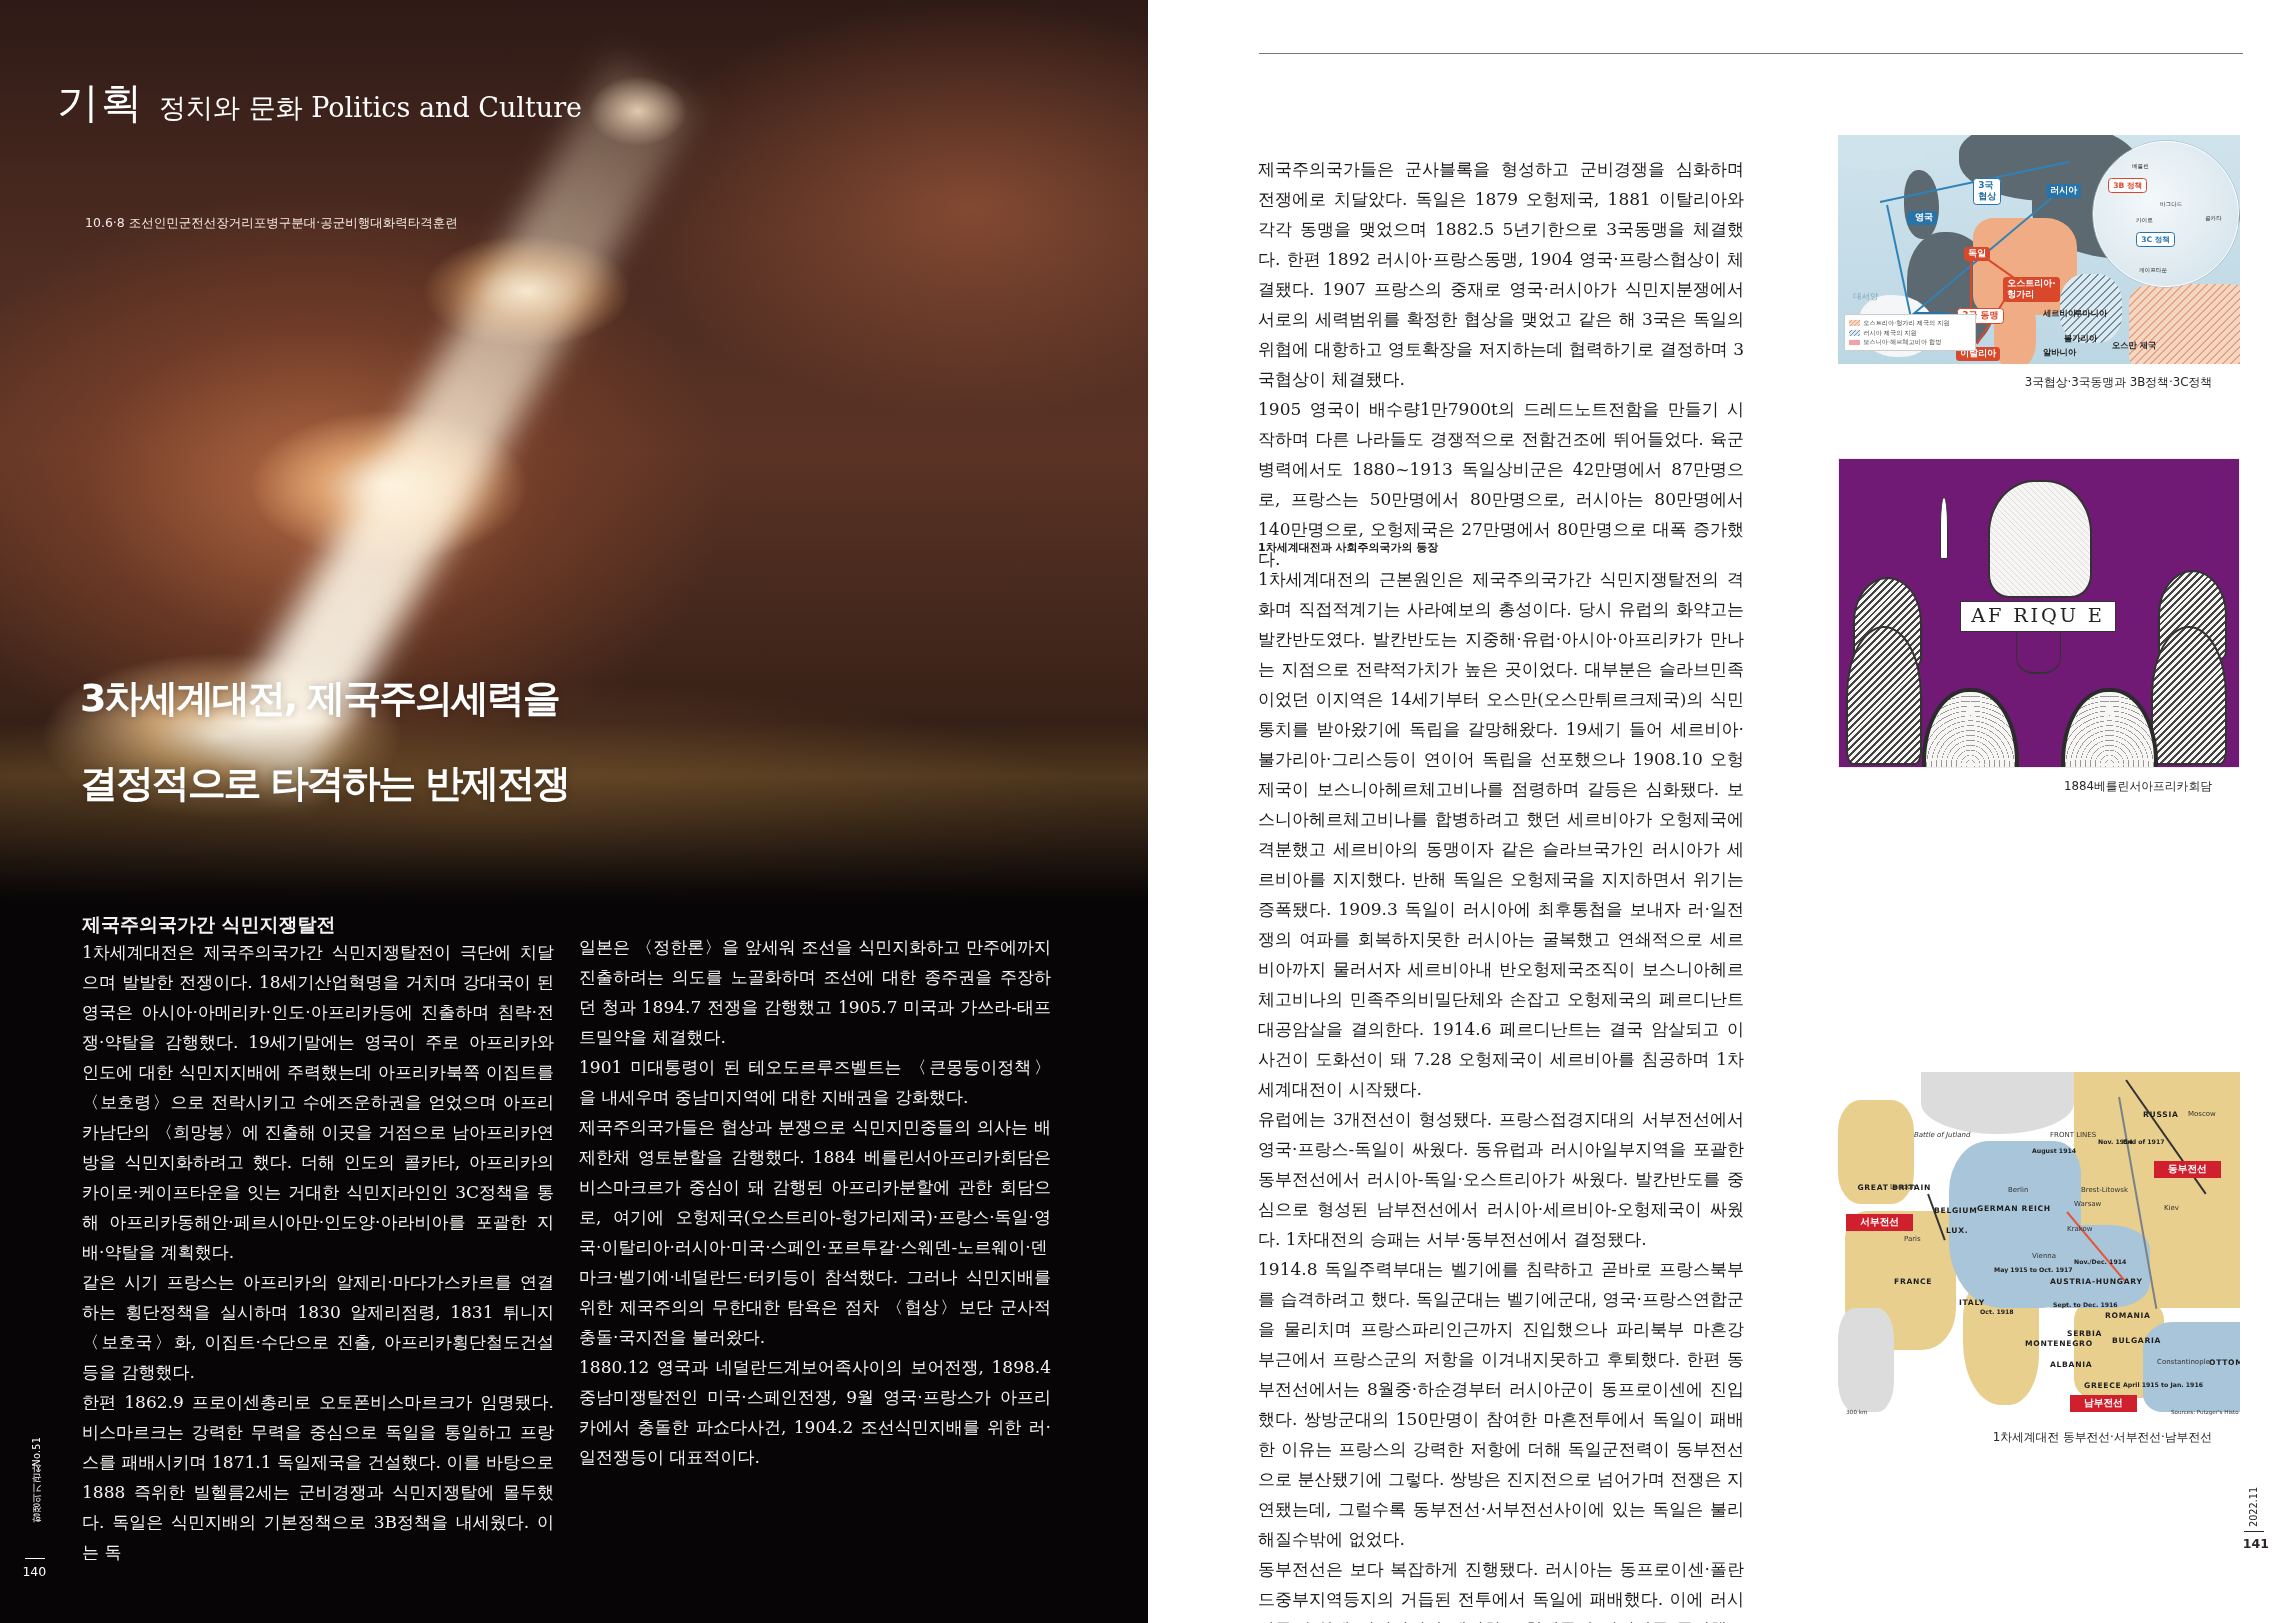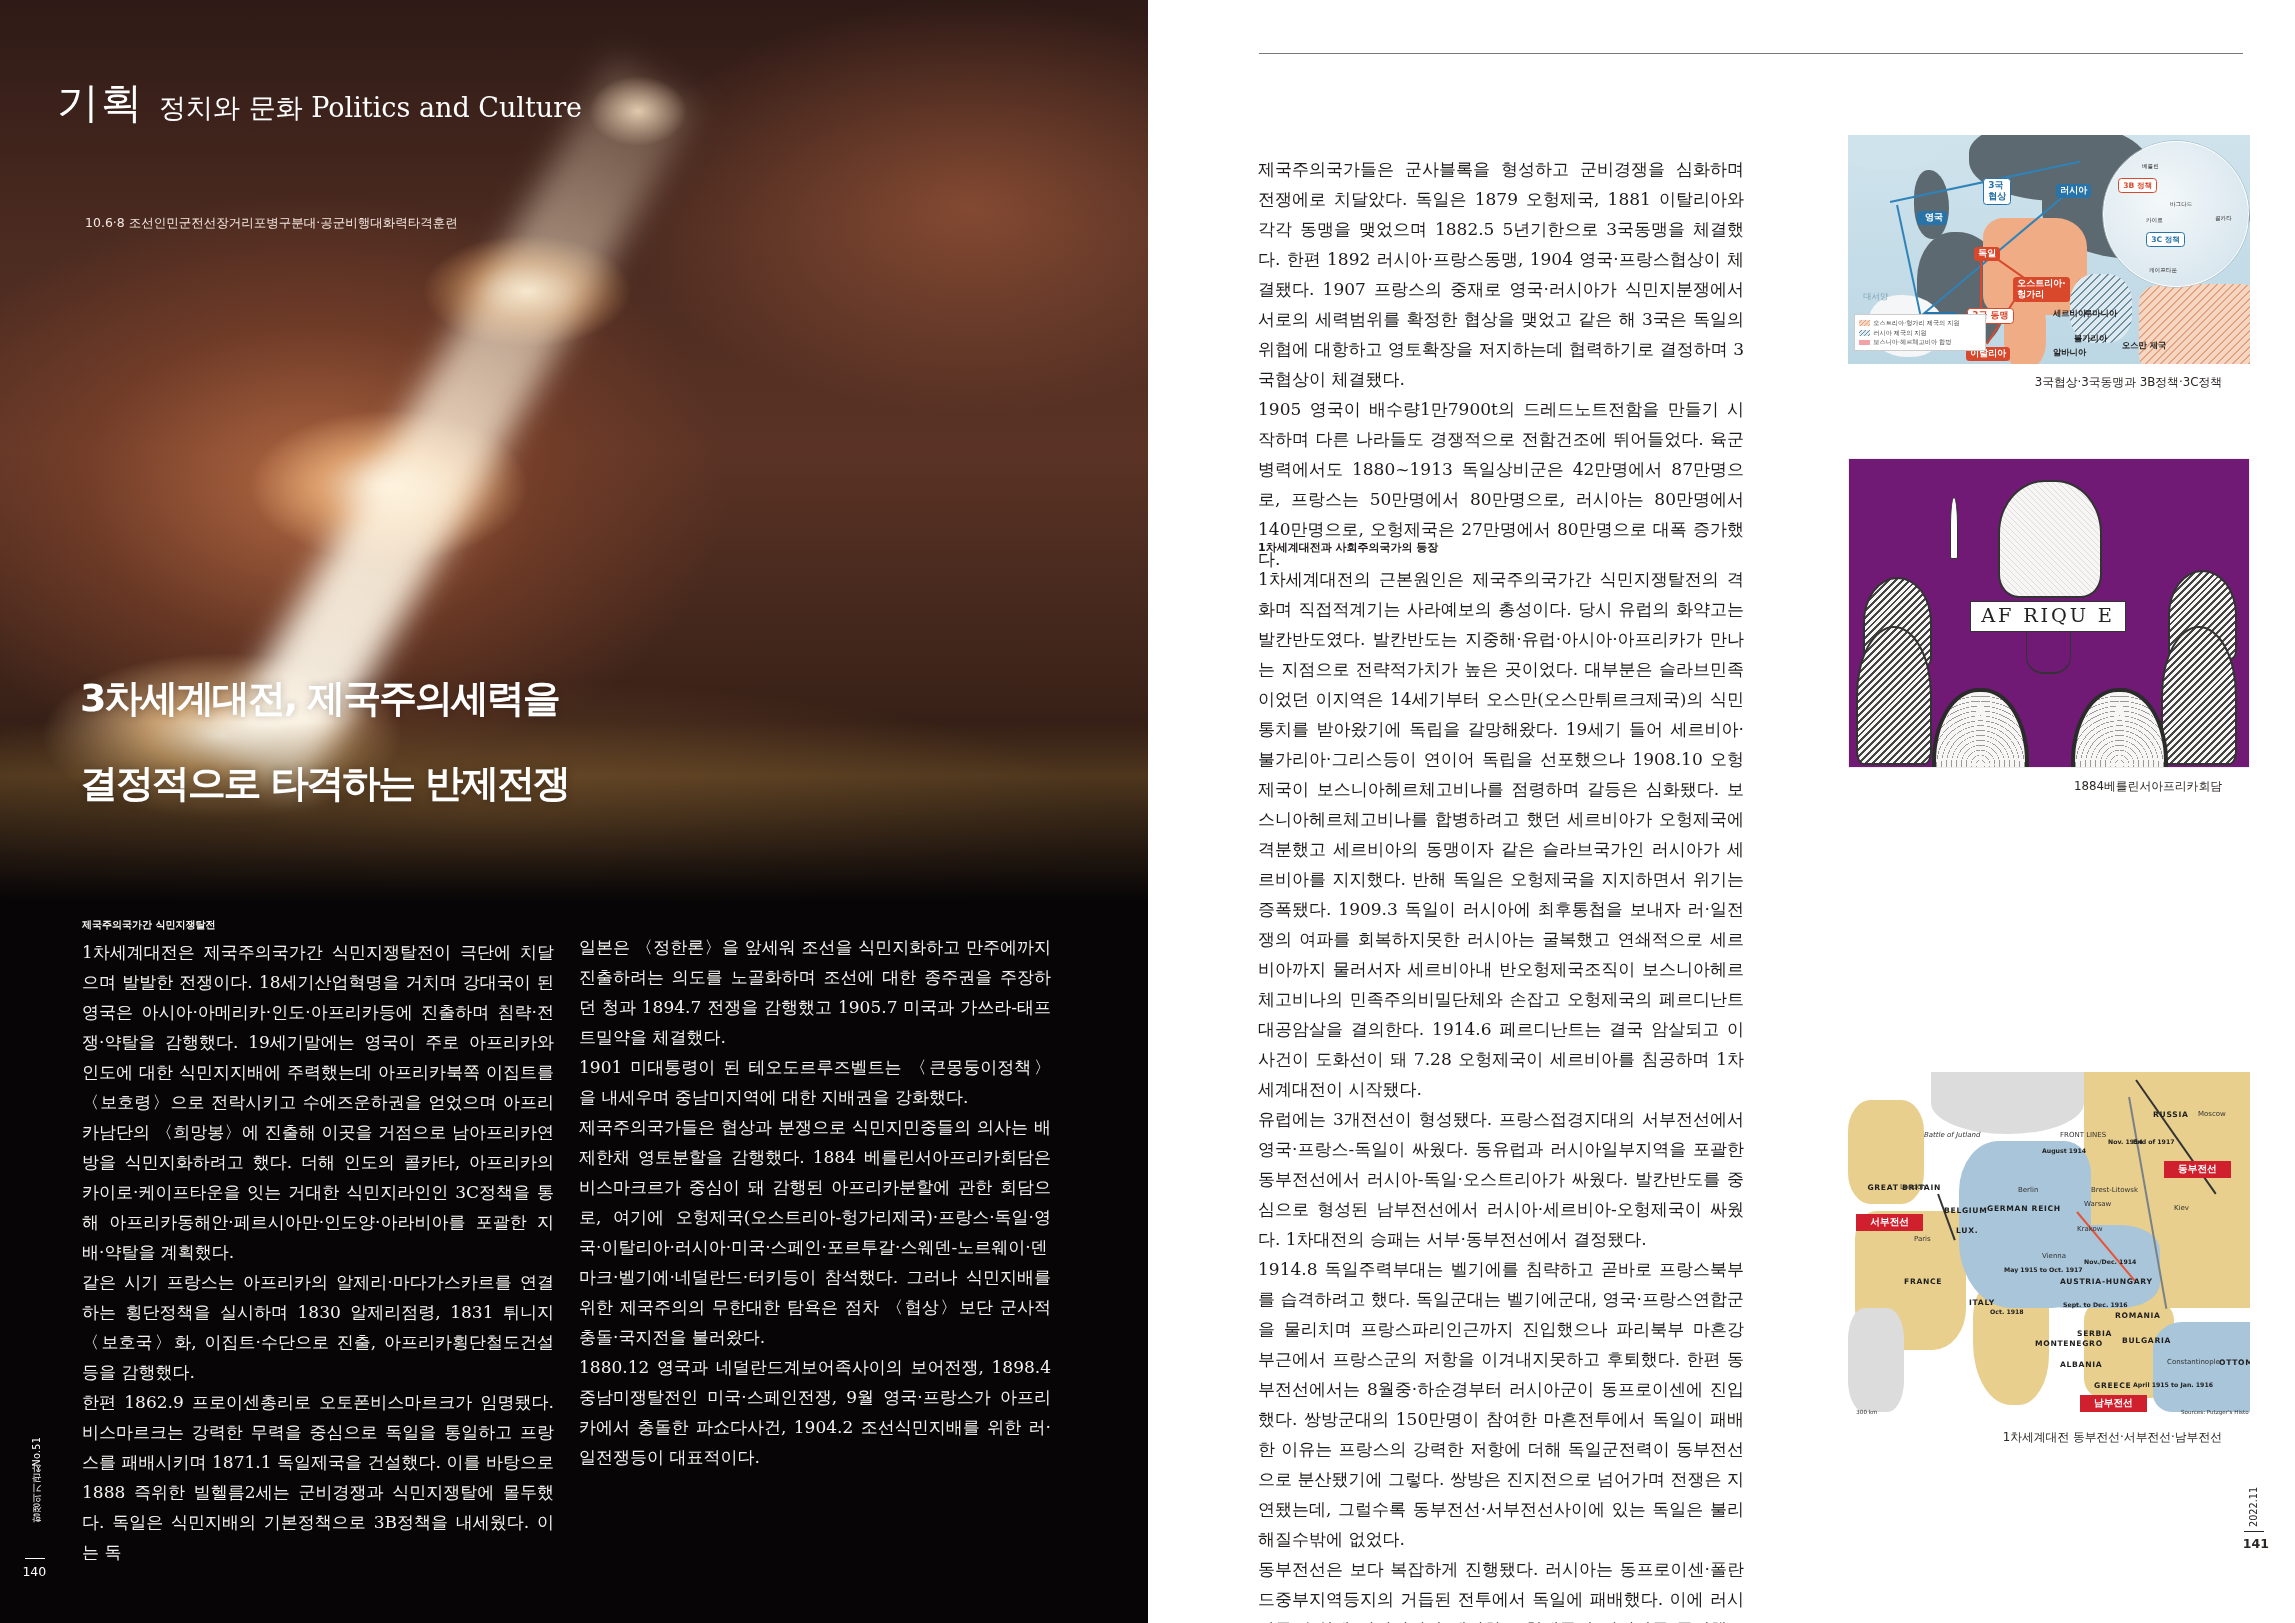--- a/index.html
+++ b/index.html
@@ -50,21 +50,21 @@
   .headline div { white-space: nowrap; }
 
   .left-col {
     position: absolute; top: 913px; width: 472px; color: #f4f2f0;
     font-family: "DejaVu Serif", serif; font-size: 17px; line-height: 30px;
     text-align: justify;
   }
   .left-col.col1 { left: 82px; }
   .left-col.col2 { left: 579px; top: 932px; }
   .subhead {
-    font-family: "DejaVu Sans", sans-serif; font-weight: bold; font-size: 10px; line-height: 23.6px;
+    font-family: "DejaVu Sans", sans-serif; font-weight: bold; font-size: 19px; line-height: 23.6px;
   }
   .para { text-indent: 0; }
 
   .folio-left {
     position: absolute; left: 21px; top: 1429px; width: 28px; color: #ffffff;
     font-family: "DejaVu Sans", sans-serif;
   }
   .folio-left .vert {
     position: absolute; left: 9.7px; top: 0; writing-mode: vertical-rl; transform: rotate(180deg);
     font-size: 9.7px; letter-spacing: 0.3px; height: 101px;
@@ -76,21 +76,21 @@
   .right-page { position: absolute; left: 1148px; top: 0; width: 1148px; height: 1623px; background: #ffffff; }
   .top-rule { position: absolute; left: 111px; top: 53px; width: 984px; height: 1.4px; background: #7b7776; }
   .right-col {
     position: absolute; left: 110px; width: 486px; color: #1e1b1a;
     font-family: "DejaVu Serif", serif; font-size: 17px; line-height: 30px; text-align: justify;
   }
   .right-col.r1 { top: 154px; }
   .right-col.r2 { top: 536px; }
   .right-col .subhead { color: #1e1b1a; font-size: 11px; line-height: 23.6px; margin-bottom: 4.2px; }
 
-  .figure { position: absolute; left: 690px; width: 402px; margin-left: 10px; }
+  .figure { position: absolute; left: 690px; width: 402px; }
   .figure .caption {
     text-align: right; font-family: "DejaVu Sans", sans-serif; font-size: 11.8px; color: #2a2624;
     margin-top: 11px; padding-right: 28px;
   }
 
   
   .map1 { top: 135px; }
   .map1-box {
     position: relative; width: 402px; height: 229px; overflow: hidden;
     background: linear-gradient(180deg, #cfe3ec 0%, #bcd7e4 100%);

